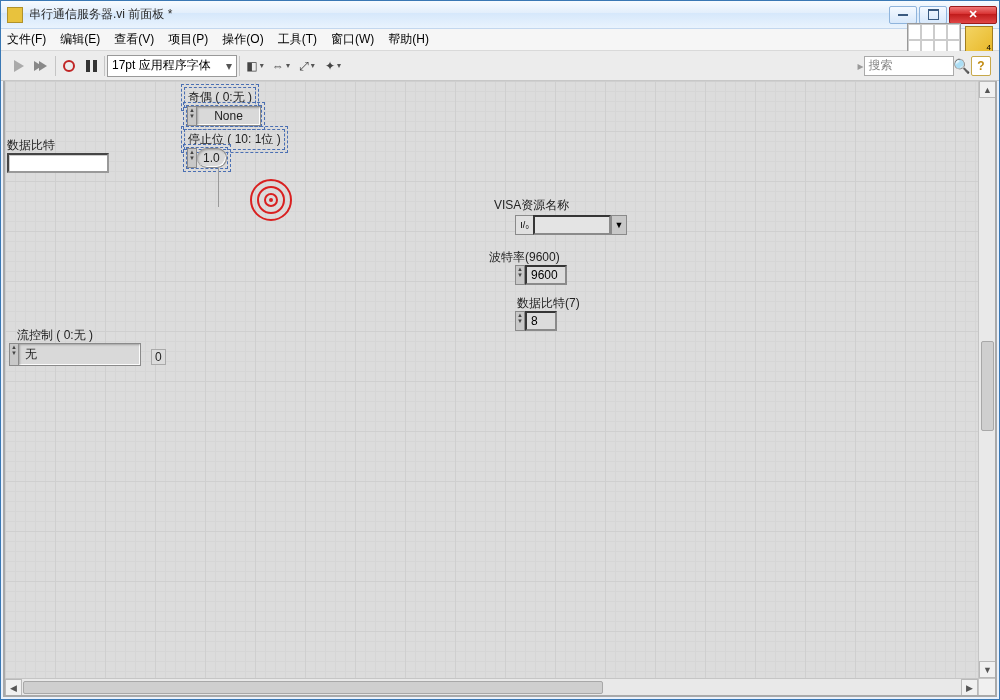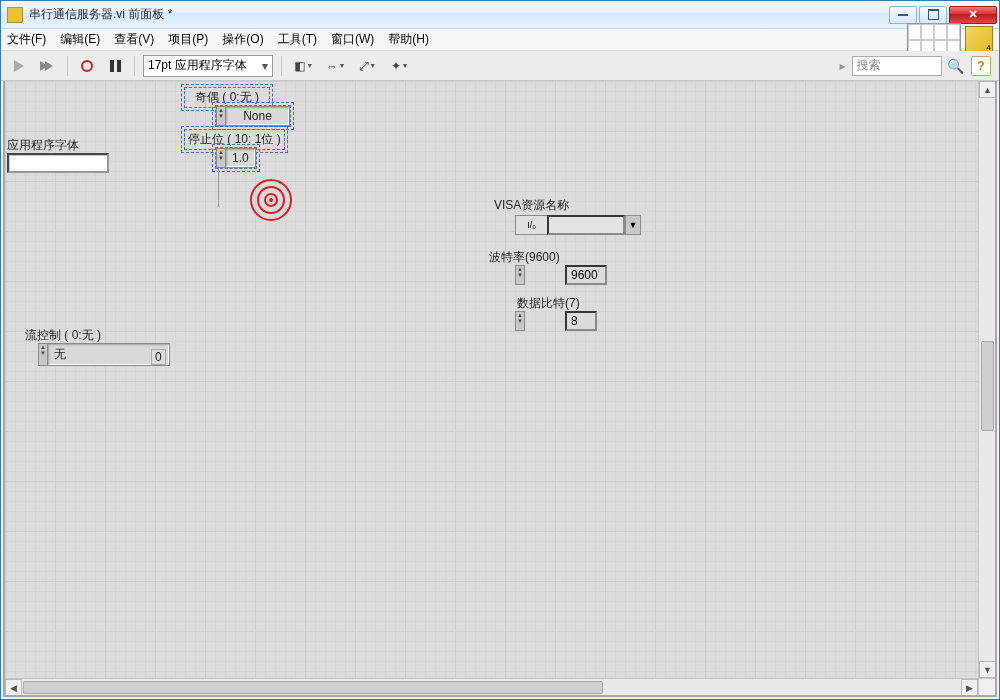--- a/index.html
+++ b/index.html
@@ -18,21 +18,21 @@
 .titlebar .win-btn.close::before{content:"✕";}
 
 
 .menubar { height: 22px; background: #f6f6f6; display: flex; align-items: center; padding: 0 6px; gap: 14px; border-bottom: 1px solid #d9d9d9; }
 .menubar .menu-right { margin-left:auto; display:flex; align-items:center; gap:4px; }
 .grid-icon { width:54px; height:34px; border:1px solid #999; background:#fff; display:grid; grid-template-columns:repeat(4,1fr); grid-template-rows:repeat(2,1fr);}
 .grid-icon > div{border:1px solid #ccc;}
 .lv-icon{width:28px;height:28px;background:linear-gradient(135deg,#f3d463,#e8b828);border:1px solid #a07d1f;display:flex;align-items:flex-end;justify-content:flex-end;font-size:8px;padding:1px;}
 
 
-.toolbar { height: 30px; background: #ececec; border-bottom: 1px solid #c7c7c7; display:flex; align-items:center; padding: 0 8px; gap:6px;}
+.toolbar { height: 30px; background: #ececec; border-bottom: 1px solid #c7c7c7; display:flex; align-items:center; padding: 0 8px; gap:0;}
 .tb-btn { width: 22px; height: 22px; display:inline-flex;align-items:center;justify-content:center; font-size:13px; color:#333;}
 .tb-sep{width:1px;height:20px;background:#c5c5c5;margin:0 2px;}
 .tb-select{height:22px;border:1px solid #999;background:#fff;padding:0 18px 0 4px;font-size:12px;position:relative;display:inline-flex;align-items:center;min-width:130px}
 .tb-select::after{content:"▾";position:absolute;right:4px;top:3px;color:#555;}
 .tb-small-btn{width:26px;height:22px;border:1px solid transparent;display:inline-flex;align-items:center;justify-content:center;font-size:12px;color:#444;position:relative;}
 .tb-small-btn::after{content:"▾";font-size:8px;margin-left:2px;color:#555;}
 .toolbar .spacer{flex:1;}
 .toolbar .search-box{width:90px;height:20px;border:1px solid #aaa;background:#fff;padding:0 4px;color:#888;display:flex;align-items:center;}
 .toolbar .tb-icon{font-size:14px;color:#666;}
 .tb-help{width:20px;height:20px;background:#fff;border:1px solid #c7a84a;border-radius:2px;color:#c08a10;font-weight:bold;display:inline-flex;align-items:center;justify-content:center;}
@@ -56,34 +56,34 @@
 .scroll-h{height:17px;background:#e9e9e9;border-top:1px solid #c5c5c5;position:absolute;left:0;right:17px;bottom:0;}
 .scroll-h .arrow.left{position:absolute;left:0;}
 .scroll-h .arrow.right{position:absolute;right:0;}
 .scroll-h .thumb{position:absolute;top:2px;height:13px;left:18px;width:580px;background:#cfcfcf;border:1px solid #a8a8a8;border-radius:2px;}
 .scroll-corner{width:17px;height:17px;position:absolute;right:0;bottom:0;background:#f0f0f0;border-left:1px solid #c5c5c5;border-top:1px solid #c5c5c5;}
 
 
 .ctl-label{position:absolute;font-size:12px;color:#222;}
 .sel-marquee{border:1px dashed #4a6fb3;outline:1px dashed #4a6fb3;outline-offset:2px;}
 .lv-text-input{position:absolute;background:#fff;border:2px inset #999;box-shadow:inset 1px 1px 0 #ccc;}
-.lv-ring{position:absolute;display:flex;margin-left:29px;}
+.lv-ring{position:absolute;display:flex;}
 .lv-spin{width:10px;background:#c8c8c8;border:1px solid #8a8a8a;display:flex;flex-direction:column;}
 .lv-spin::before{content:"▲";font-size:6px;line-height:1;text-align:center;color:#444;}
 .lv-spin::after{content:"▼";font-size:6px;line-height:1;text-align:center;color:#444;}
 .lv-ring-body{background:#d9d9d9;border:1px solid #8a8a8a;border-left:none;box-shadow:inset 1px 1px 2px rgba(0,0,0,0.25),inset -1px -1px 0 #fff;padding:2px 6px;font-size:12px;color:#222;min-width:40px;text-align:left;}
-.lv-numeric{position:absolute;display:flex;gap:40px;}
+.lv-numeric{position:absolute;display:flex;}
 .lv-num-body{background:#dcdcdc;border:2px inset #8a8a8a;padding:1px 4px;font-size:12px;min-width:38px;}
 .lv-combo{position:absolute;display:flex;}
 .lv-combo-body{background:#e4e4e4;border:2px inset #8a8a8a;min-width:78px;height:20px;display:flex;align-items:center;padding:0 4px;font-size:11px;}
 .lv-combo-arrow{width:16px;background:#c8c8c8;border:1px solid #8a8a8a;display:flex;align-items:center;justify-content:center;font-size:9px;}
-.lv-combo-icon{width:32px;background:#e0e0e0;border:1px solid #8a8a8a;border-right:none;display:flex;align-items:center;justify-content:center;font-size:9px;}
+.lv-combo-icon{width:18px;background:#e0e0e0;border:1px solid #8a8a8a;border-right:none;display:flex;align-items:center;justify-content:center;font-size:9px;}
 
 .lv-ring-wide .lv-ring-body{min-width:122px;}
-.lv-ring-small .lv-ring-body{min-width:30px;}
+.lv-ring-small .lv-ring-body{min-width:30px;border-radius:10px;}
 
 .target{position:absolute;width:46px;height:46px;}
 .target svg{width:46px;height:46px;}
 
 .run-arrow{display:inline-block;border-left:10px solid #333;border-top:6px solid transparent;border-bottom:6px solid transparent;}
 .run-arrow.outline{border-left-color:transparent;position:relative;}
 .run-arrow.outline::before{content:"";position:absolute;left:-11px;top:-6px;border-left:10px solid #aaa;border-top:6px solid transparent;border-bottom:6px solid transparent;}
 .run-cycle{display:inline-flex;}
 .run-cycle .run-arrow{border-left-width:8px;border-top-width:5px;border-bottom-width:5px;margin-left:-3px;}
 .rec-circle{width:12px;height:12px;border:2px solid #c02525;border-radius:50%;}
@@ -161,24 +161,24 @@
     <div class="spacer"></div>
     <span style="color:#999">▸</span>
     <div class="search-box">搜索</div>
     <span class="tb-icon">🔍</span>
     <span class="tb-help">?</span>
   </div>
 
   <div class="panel-wrap">
     <div class="canvas-area">
 
-      <div class="ctl-label" style="left:2px;top:56px">应用程序字体</div>
+      <div class="ctl-label" style="left:2px;top:56px">数据比特</div>
       <div class="lv-text-input" style="left:2px;top:72px;width:102px;height:20px"></div>
 
-      <div class="ctl-label sel-marquee" style="left:179px;top:6px;padding:1px 10px">奇偶 ( 0:无 )</div>
+      <div class="ctl-label sel-marquee" style="left:179px;top:6px;padding:1px 3px">奇偶 ( 0:无 )</div>
       <div class="lv-ring sel-marquee" style="left:181px;top:24px">
         <div class="lv-spin"></div>
         <div class="lv-ring-body" style="min-width:64px;text-align:center">None</div>
       </div>
 
       <div class="ctl-label sel-marquee" style="left:179px;top:48px;padding:1px 3px">停止位 ( 10: 1位 )</div>
       <div class="lv-ring sel-marquee lv-ring-small" style="left:181px;top:66px">
         <div class="lv-spin"></div>
         <div class="lv-ring-body">1.0</div>
       </div>
@@ -189,21 +189,21 @@
         <svg viewBox="0 0 46 46">
             <g fill="none" stroke="#d92020" stroke-width="2">
               <circle cx="23" cy="23" r="20"></circle>
               <circle cx="23" cy="23" r="13"></circle>
               <circle cx="23" cy="23" r="6"></circle>
             </g>
             <circle cx="23" cy="23" r="2" fill="#d92020"></circle>
           </svg>
       </div>
 
-      <div class="ctl-label" style="left:20px;top:246px">流控制 ( 0:无 )</div>
+      <div class="ctl-label" style="left:12px;top:246px">流控制 ( 0:无 )</div>
       <div class="lv-ring lv-ring-wide" style="left:4px;top:262px">
         <div class="lv-spin"></div>
         <div class="lv-ring-body">无</div>
       </div>
       <div class="ctl-label" style="left:146px;top:268px;background:#dcdcdc;border:1px solid #aaa;padding:0 3px">0</div>
 
       <div class="ctl-label" style="left:489px;top:116px">VISA资源名称</div>
       <div class="lv-combo" style="left:510px;top:134px">
         <div class="lv-combo-icon">I/₀</div>
         <div class="lv-combo-body"></div>

